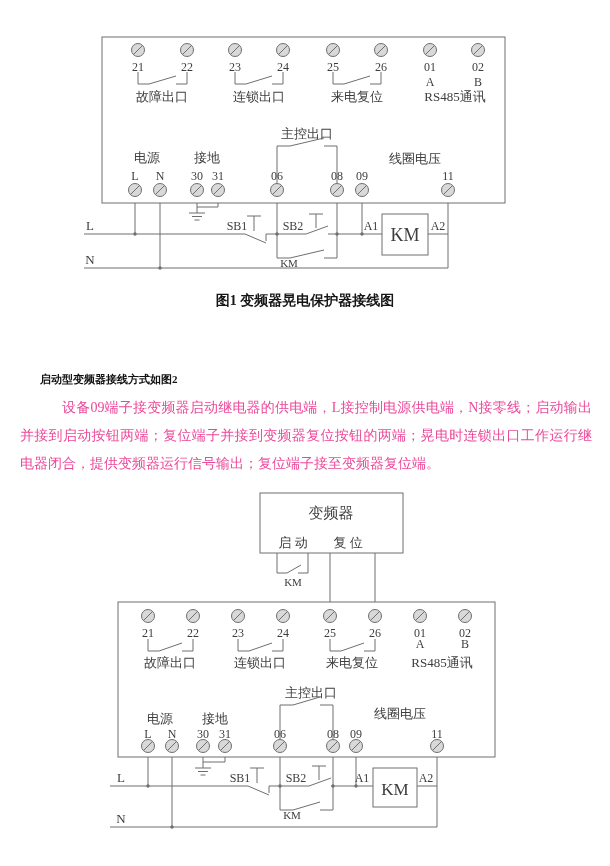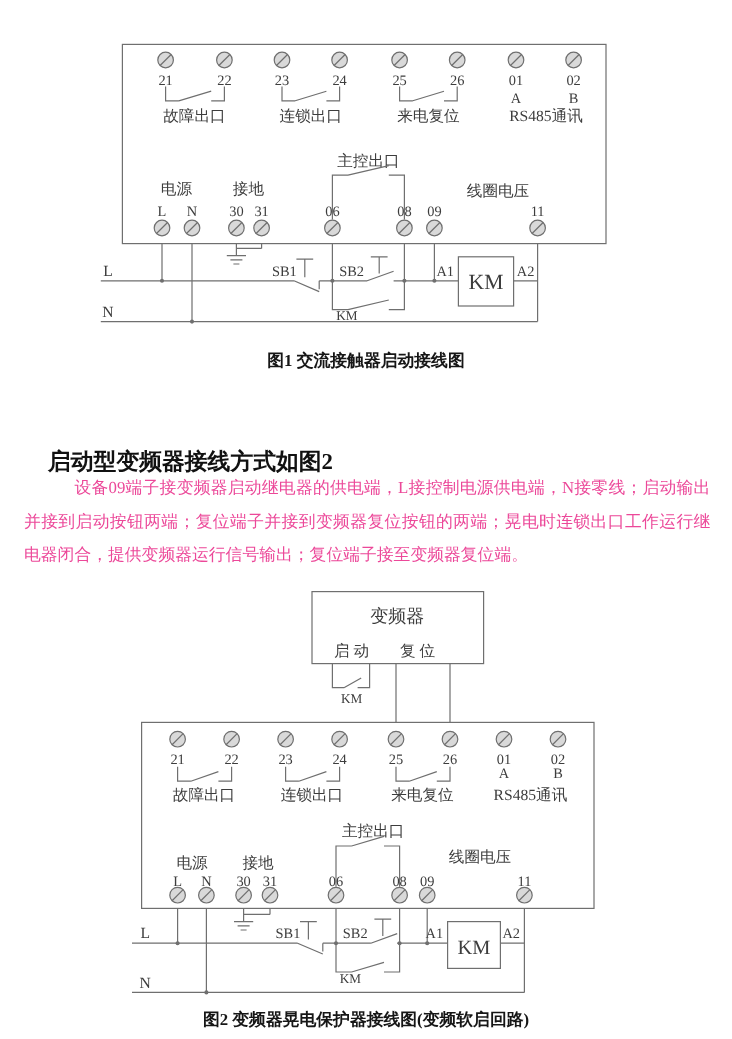--- a/index.html
+++ b/index.html
@@ -12,21 +12,21 @@
   .screw{fill:#d9d9d9;stroke:#6f6f6f;stroke-width:1;}
   .dot{fill:#6f6f6f;stroke:none;}
   .t11{font-size:11px;}
   .t12{font-size:12px;}
   .t13{font-size:13px;}
   .t15{font-size:15px;}
   .t17{font-size:17px;}
   .t18{font-size:18px;}
   .caption{position:absolute;left:0;width:610px;text-align:center;
            font-size:14px;font-weight:bold;color:#161616;}
-  .heading{position:absolute;left:40px;top:372px;font-size:19px;font-weight:bold;color:#111;}
+  .heading{position:absolute;left:40px;top:372px;font-size:11px;font-weight:bold;color:#111;}
   .body-text{position:absolute;left:20px;top:394px;width:572px;font-size:14px;
              line-height:28px;color:#ec4899;text-align:justify;text-indent:3em;}
 </style>
 </head>
 <body>
 
 <div class="page">
 
   <svg class="fig" style="top:30px" width="610" height="250" viewBox="0 0 610 250">
 
@@ -145,21 +145,21 @@
       <text class="t13" x="90" y="200">L</text>
       <text class="t13" x="90" y="234">N</text>
       <text class="t12" x="237" y="200">SB1</text>
       <text class="t12" x="293" y="200">SB2</text>
       <text class="t11" x="289" y="237">KM</text>
       <text class="t12" x="371" y="200">A1</text>
       <text class="t12" x="438" y="200">A2</text>
     </g>
   </svg>
 
-  <div class="caption" style="top:292px">图1  交流接触器启动接线图</div>
+  <div class="caption" style="top:292px">图1  变频器晃电保护器接线图</div>
 
   <div class="heading">启动型变频器接线方式如图2</div>
   <div class="body-text">设备09端子接变频器启动继电器的供电端，L接控制电源供电端，N接零线；启动输出并接到启动按钮两端；复位端子并接到变频器复位按钮的两端；晃电时连锁出口工作运行继电器闭合，提供变频器运行信号输出；复位端子接至变频器复位端。</div>
 
   <svg class="fig" style="top:485px" width="610" height="350" viewBox="0 0 610 350">
 
     <g>
       <rect class="w" x="260" y="8" width="143" height="60"></rect>
       <text class="t15" x="331" y="33">变频器</text>
       <text class="t13" x="293" y="62">启 动</text>
@@ -287,15 +287,14 @@
       <text class="t13" x="121" y="297">L</text>
       <text class="t13" x="121" y="338">N</text>
       <text class="t12" x="240" y="297">SB1</text>
       <text class="t12" x="296" y="297">SB2</text>
       <text class="t11" x="292" y="334">KM</text>
       <text class="t12" x="362" y="297">A1</text>
       <text class="t12" x="426" y="297">A2</text>
     </g>
   </svg>
 
-  <div class="caption" style="top:841px">图2  变频器晃电保护器接线图(变频软启回路)</div>
 
 </div>
 
 </body></html>

